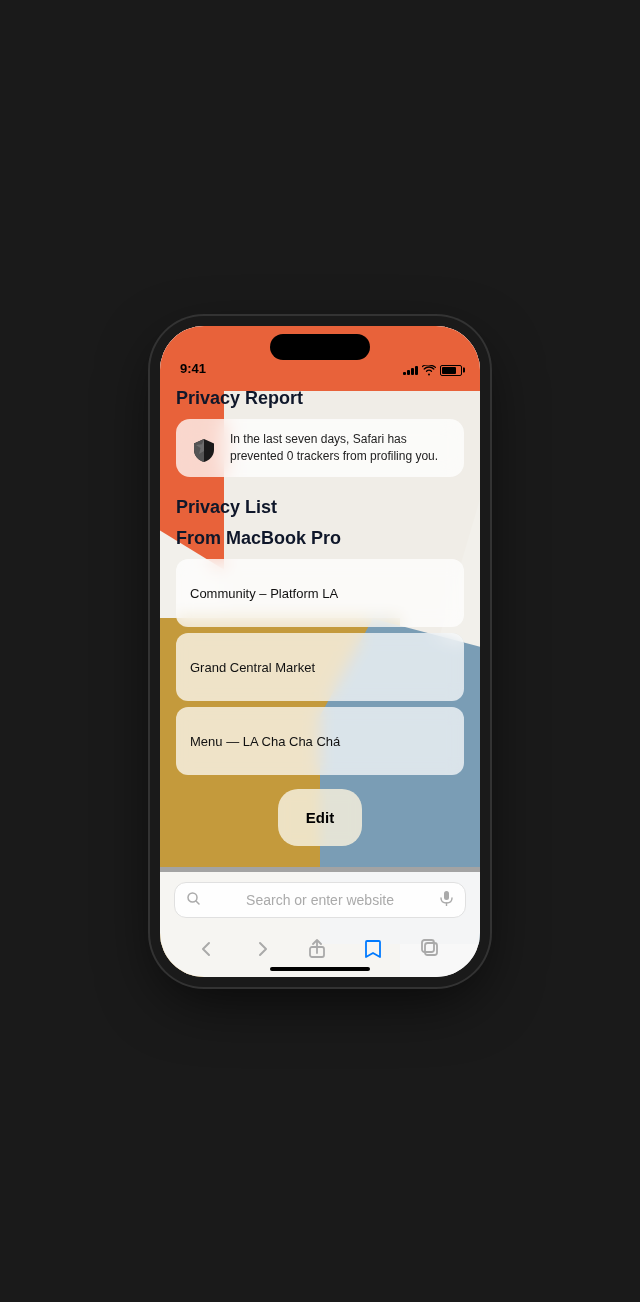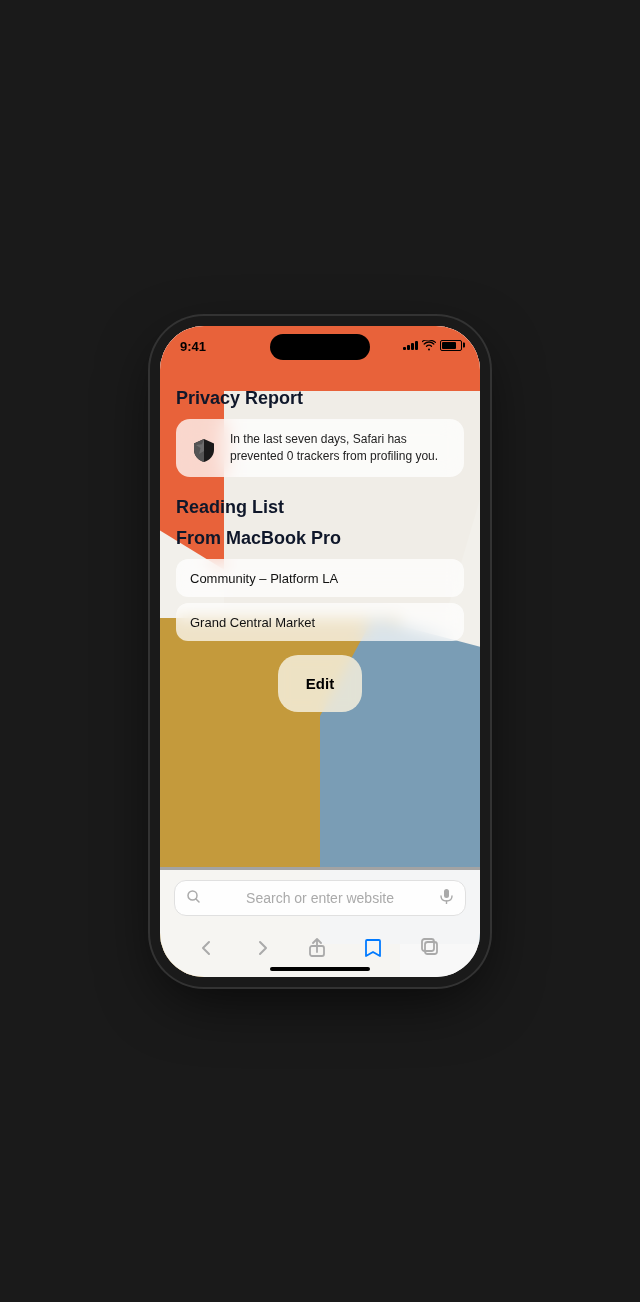--- a/index.html
+++ b/index.html
@@ -88,21 +88,21 @@
       border-radius: 13px;
       z-index: 100;
     }
 
     
     .status-bar {
       position: absolute;
       top: 0; left: 0; right: 0;
       height: 50px;
       display: flex;
-      align-items: flex-start;
+      align-items: flex-end;
       padding-top: 12px;
       padding-left: 20px;
       padding-right: 18px;
       justify-content: space-between;
       z-index: 50;
     }
 
     .status-time {
       font-size: 13px;
       font-weight: 600;
@@ -222,21 +222,21 @@
     }
 
     
     .macbook-section {
       margin-bottom: 14px;
     }
 
     .bookmark-item {
       background: rgba(255,255,255,0.72);
       border-radius: 12px;
-      padding: 10px 14px;
+      padding: 25px 14px;
       margin-bottom: 6px;
       backdrop-filter: blur(8px);
     }
 
     .bookmark-item-text {
       font-size: 13px;
       color: #111;
       font-weight: 400;
     }
 
@@ -258,21 +258,21 @@
       cursor: pointer;
       backdrop-filter: blur(6px);
     }
 
     
     .bottom-toolbar {
       position: absolute;
       bottom: 0; left: 0; right: 0;
       height: 110px;
       background: rgba(248, 248, 248, 0.97);
-      border-top: 3px solid #a3a3a3;
+      border-top: 5px solid #a3a3a3;
       z-index: 50;
       display: flex;
       flex-direction: column;
     }
 
     .search-bar-row {
       padding: 10px 14px 6px;
     }
 
     .search-bar {
@@ -426,30 +426,33 @@
       <div class="privacy-card">
 
         <svg class="privacy-icon" viewBox="0 0 28 28" fill="none" xmlns="http://www.w3.org/2000/svg">
           <path d="M14 2L4 6.5V13c0 5.5 4.3 10.6 10 12 5.7-1.4 10-6.5 10-12V6.5L14 2z" fill="#1a1a1a"></path>
           <path d="M14 2L4 6.5V13c0 5.5 4.3 10.6 10 12V2z" fill="#555"></path>
           <path d="M14 2L14 14l-5 3 1.5-6L6 8l6-0.8L14 2z" fill="#fff" opacity="0.15"></path>
         </svg>
         <span class="privacy-text">In the last seven days, Safari has prevented 0 trackers from profiling you.</span>
       </div>
 
-      <div class="section-title">Reading List</div>
+      <div class="section-title">Privacy List</div>
 
       <div class="macbook-section">
         <div class="section-title">From MacBook Pro</div>
 
         <div class="bookmark-item">
           <span class="bookmark-item-text">Community – Platform LA</span>
         </div>
         <div class="bookmark-item">
           <span class="bookmark-item-text">Grand Central Market</span>
+        </div>
+        <div class="bookmark-item">
+          <span class="bookmark-item-text">Menu — LA Cha Cha Chá</span>
         </div>
 
         <div class="edit-btn-container">
           <button class="edit-btn">Edit</button>
         </div>
       </div>
 
     </div>
 
     <div class="bottom-toolbar">

